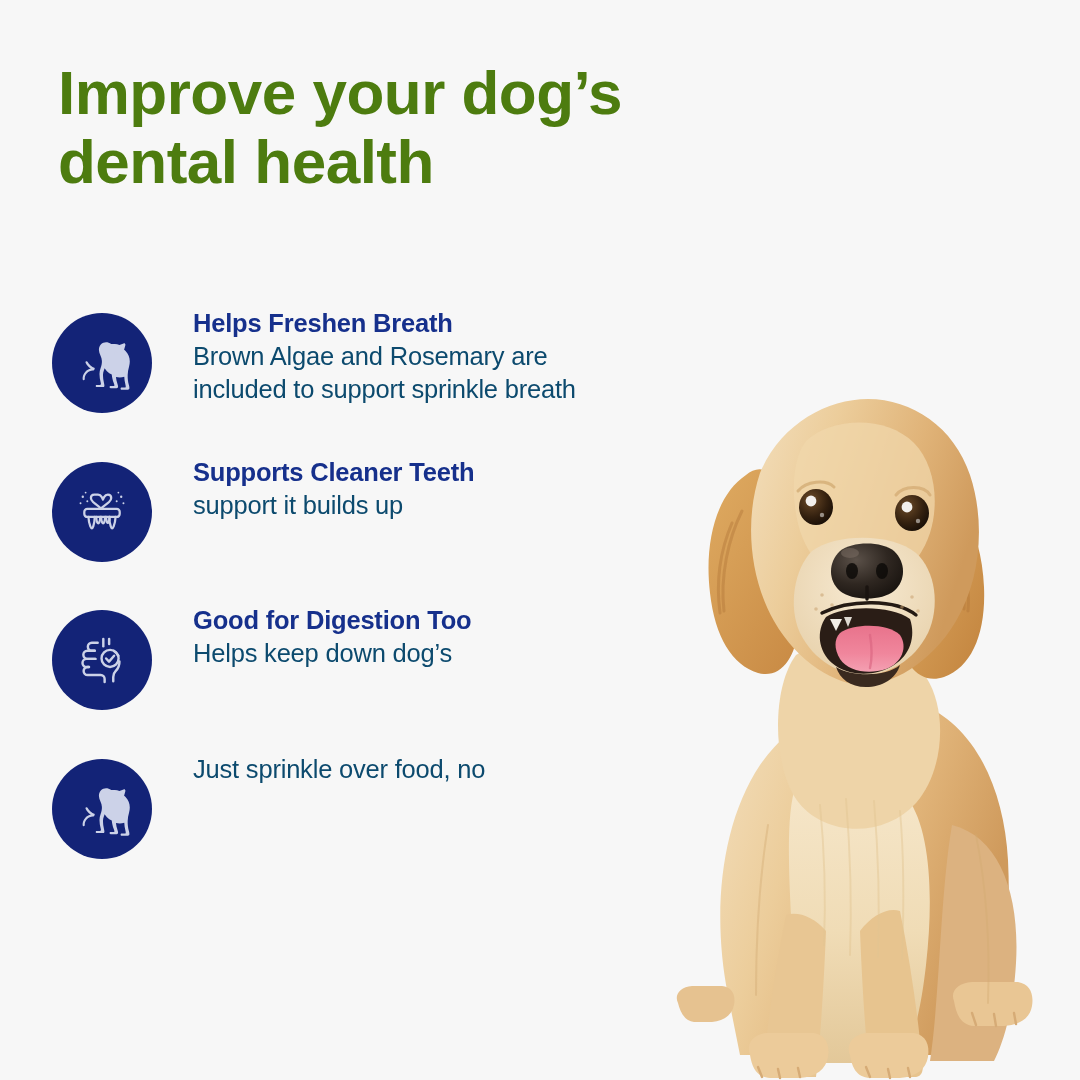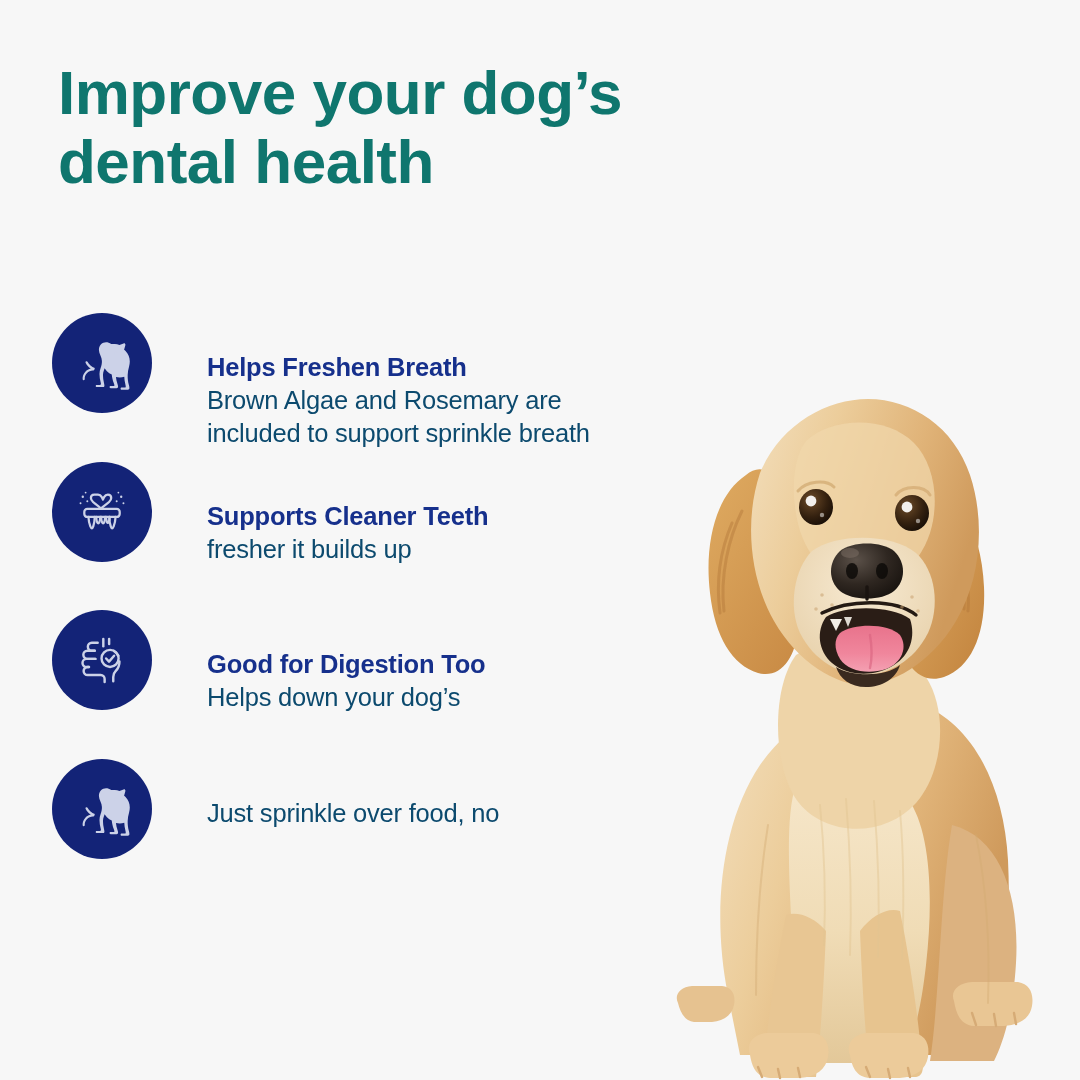--- a/index.html
+++ b/index.html
@@ -10,21 +10,21 @@
     overflow:hidden;
     position:relative;
   }
   .canvas { position:absolute; inset:0; width:1080px; height:1080px; }
 
   
   .headline {
     position:absolute;
     left:58px; top:58px;
     width:700px;
-    color:#0f766e;
+    color:#4d7c0f;
     font-size:62px;
     font-weight:700;
     line-height:1.12;
     letter-spacing:-0.5px;
   }
   .headline .ln { display:block; white-space:nowrap; }
 
   
   .features { position:absolute; left:52px; top:313px; width:620px; }
   .feature { position:relative; height:148px; }
@@ -35,21 +35,21 @@
   .badge {
     position:absolute;
     left:0; top:0;
     width:100px; height:100px;
     border-radius:50%;
     background:#132377;
     display:flex; align-items:center; justify-content:center;
   }
   .badge svg { display:block; }
 
-  .ftext { position:absolute; left:155px; top:-6px; width:600px;margin-top:44px; }
+  .ftext { position:absolute; left:141px; top:-6px; width:600px; }
   .ftitle {
     color:#16308c;
     font-size:25.5px;
     font-weight:700;
     line-height:1.28;
     letter-spacing:-0.2px;
     white-space:nowrap;
   }
   .fdesc {
     color:#0c4a6e;
@@ -125,21 +125,21 @@
             <circle cx="54.4" cy="17.8" r="1.25"></circle>
             <circle cx="49.6" cy="22.6" r="1.05"></circle>
             <circle cx="56.8" cy="24.6" r="1.05"></circle>
             <circle cx="51.4" cy="13.4" r="0.95"></circle>
           </g>
         </svg>
       </div>
       <div class="ftext">
         <div class="ftitle">Supports Cleaner Teeth</div>
         <div class="fdesc">
-          <span class="ln">fresher it builds up</span>
+          <span class="ln">support it builds up</span>
         </div>
       </div>
     </div>
 
     <div class="feature f3">
       <div class="badge">
         <svg width="60" height="60" viewBox="0 0 64 64" aria-hidden="true">
           <g fill="none" stroke="#ccd2e8" stroke-width="2.6" stroke-linecap="round" stroke-linejoin="round">
             <path d="M33.4 9.5v7.8"></path>
             <path d="M39.6 9.5v5.4"></path>
@@ -150,21 +150,21 @@
             <path d="M44.8 22.3c2 1.3 3.6 3.1 4.6 5.3"></path>
             <path d="M50.6 33.6c.1 3.9-1.4 7.6-4.1 10.3-1.6 1.6-2.5 3.8-2.5 6.1v4.7"></path>
             <circle cx="40.6" cy="30.3" r="9.1"></circle>
             <path d="M36.4 30.4l3.1 3.3 5.4-6.2"></path>
           </g>
         </svg>
       </div>
       <div class="ftext">
         <div class="ftitle">Good for Digestion Too</div>
         <div class="fdesc">
-          <span class="ln">Helps down your dog’s</span>
+          <span class="ln">Helps keep down dog’s</span>
         </div>
       </div>
     </div>
 
     <div class="feature f4">
       <div class="badge">
         <svg width="62" height="62" viewBox="0 0 64 64" aria-hidden="true">
           <g fill="#ccd2e8">
             <path d="M41.5 12.4c-2.6-1.9-5.6-2.3-8.1-1.3-1.6 .6-2.9 1.8-3.7 3.3-.7 1.3-1 2.8-.9 4.3 .1 1.9 .7 3.8 1.6 5.6 .9 1.8 1.4 3.7 1.5 5.7 .1 2.4-.4 4.8-1.3 7.1-.8 2-1.2 4.1-1.2 6.2 0 2.9 .5 5.8 1.2 8.6 .2 .9 .3 1.4 .3 1.9 0 .5-.3 .8-.9 .8h-3.4c-.7 0-1.1 .5-1.1 1.1 0 .6 .5 1.1 1.1 1.1h6.6c.8 0 1.3-.5 1.3-1.3 0-.8-.2-1.8-.5-3.1-.6-2.6-1-5.2-1-7.8 0-1.7 .3-3.3 .9-4.9 .3-.8 .6-1.5 .9-2.2 .6 1.1 1.4 2.1 2.3 3 1.5 1.5 3.2 2.6 5 3.4 .1 1.2 .2 2.5 .5 3.7 .4 2 1 4 1.8 5.9 .3 .8 .4 1.3 .4 1.7 0 .4-.3 .6-.8 .6h-3.1c-.7 0-1.1 .5-1.1 1.1 0 .6 .5 1.1 1.1 1.1h6.2c.9 0 1.5-.6 1.5-1.5 0-.8-.2-1.7-.6-2.9-.8-2.3-1.4-4.7-1.6-7.1 1.3 .3 2.6 .4 3.9 .4 1.6 0 3.2-.2 4.7-.6 .1 2.6 .4 5.2 1.1 7.7 .3 1.1 .4 1.9 .4 2.5 0 .6-.3 .9-1 .9h-3.2c-.7 0-1.1 .5-1.1 1.1 0 .6 .5 1.1 1.1 1.1h6.4c1 0 1.6-.7 1.6-1.7 0-.9-.2-2-.6-3.4-.9-3.3-1.3-6.8-1.2-10.2 .1-2.9 .6-5.7 1.4-8.4 .5-1.8 .8-3.6 .8-5.4 0-4.3-1.6-8.2-4.4-11-.5-.5-1-.9-1.5-1.3l1.3-4.6c .2-.6 .1-1.1-.3-1.5-.4-.4-.9-.5-1.5-.3l-4.3 1.5c-1.5-.5-3.1-.8-4.7-.9z"></path>
             <circle cx="46.2" cy="21.8" r="1.55"></circle>

